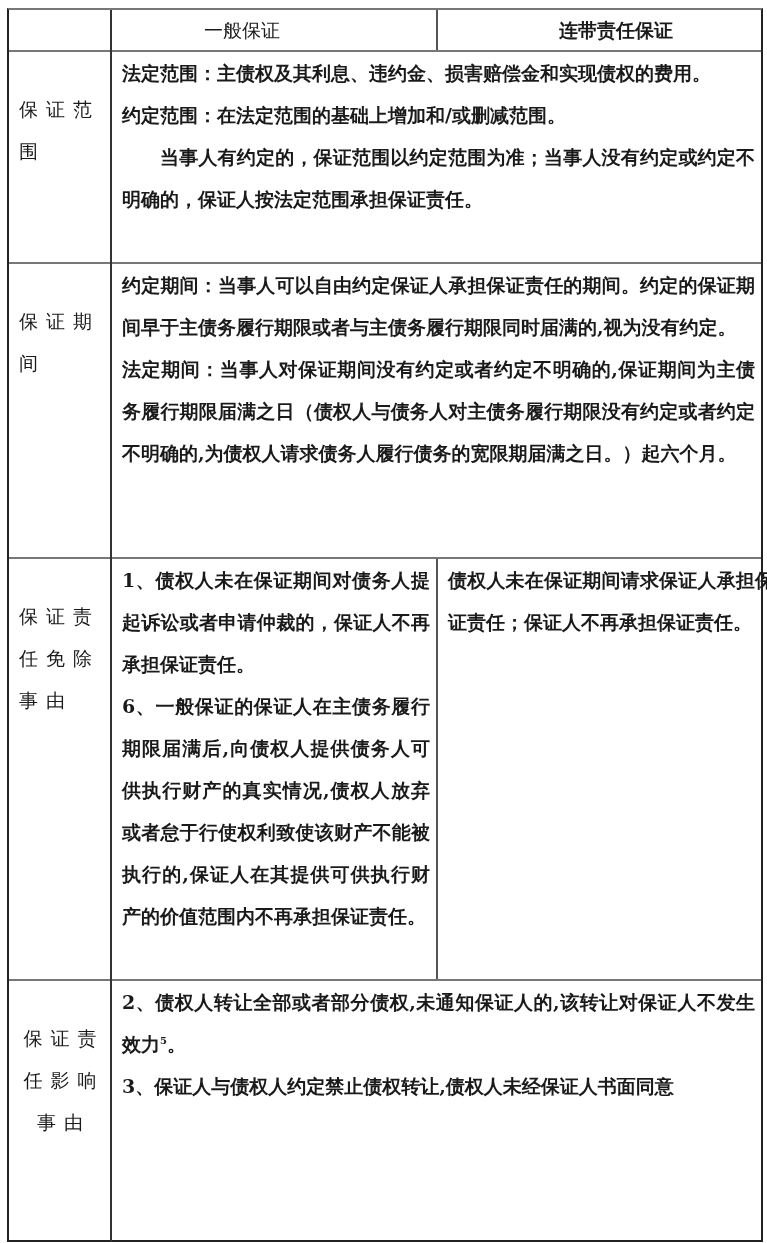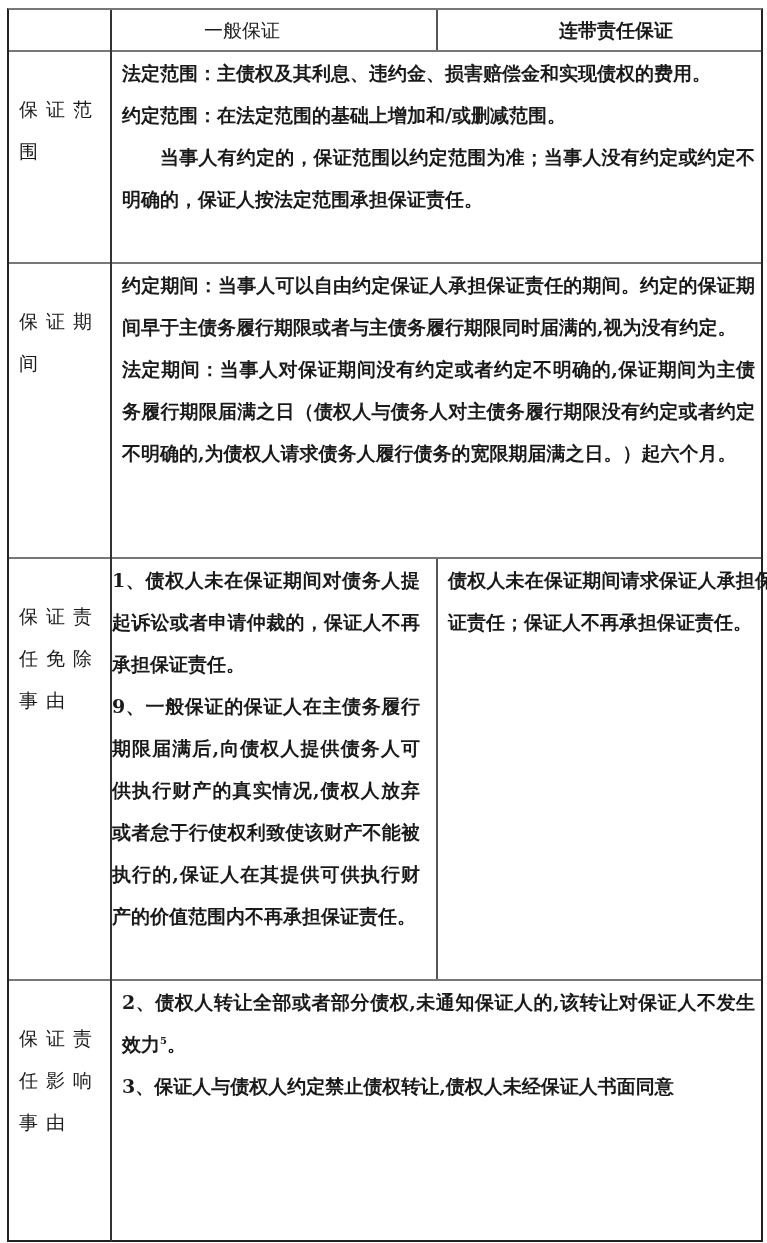--- a/index.html
+++ b/index.html
@@ -43,26 +43,26 @@
     <p class="indent">当事人有约定的，保证范围以约定范围为准；当事人没有约定或约定不明确的，保证人按法定范围承担保证责任。</p>
   </div>
 
   <div class="cell label" style="left:0; top:254px;">保证期间</div>
   <div class="cell content" style="left:103px; top:254px; width:649px;">
     <p>约定期间：当事人可以自由约定保证人承担保证责任的期间。约定的保证期间早于主债务履行期限或者与主债务履行期限同时届满的,视为没有约定。</p>
     <p>法定期间：当事人对保证期间没有约定或者约定不明确的,保证期间为主债务履行期限届满之日（债权人与债务人对主债务履行期限没有约定或者约定不明确的,为债权人请求债务人履行债务的宽限期届满之日。）起六个月。</p>
   </div>
 
   <div class="cell label" style="left:0; top:549px;">保证责任免除事由</div>
-  <div class="cell content" style="left:93px; top:549px; width:324px;">
+  <div class="cell content" style="left:103px; top:549px; width:324px;">
     <p>1、债权人未在保证期间对债务人提起诉讼或者申请仲裁的，保证人不再承担保证责任。</p>
-    <p>9、一般保证的保证人在主债务履行期限届满后,向债权人提供债务人可供执行财产的真实情况,债权人放弃或者怠于行使权利致使该财产不能被执行的,保证人在其提供可供执行财产的价值范围内不再承担保证责任。</p>
+    <p>6、一般保证的保证人在主债务履行期限届满后,向债权人提供债务人可供执行财产的真实情况,债权人放弃或者怠于行使权利致使该财产不能被执行的,保证人在其提供可供执行财产的价值范围内不再承担保证责任。</p>
   </div>
   <div class="cell content" style="left:429px; top:549px; width:342px;">
     <p>债权人未在保证期间请求保证人承担保证责任；保证人不再承担保证责任。</p>
   </div>
 
-  <div class="cell label" style="left:0; top:971px;">保证责任影响事由</div>
+  <div class="cell label" style="left:0; top:971px;text-align:center;">保证责任影响事由</div>
   <div class="cell content" style="left:103px; top:971px; width:649px;">
     <p><span>2、债权人转让全部或者部分债权,未通知保证人的,该转让对保证人不发生效力</span><sup>5</sup><span>。</span></p>
     <p>3、保证人与债权人约定禁止债权转让,债权人未经保证人书面同意</p>
   </div>
 </div>
 
 </body></html>

